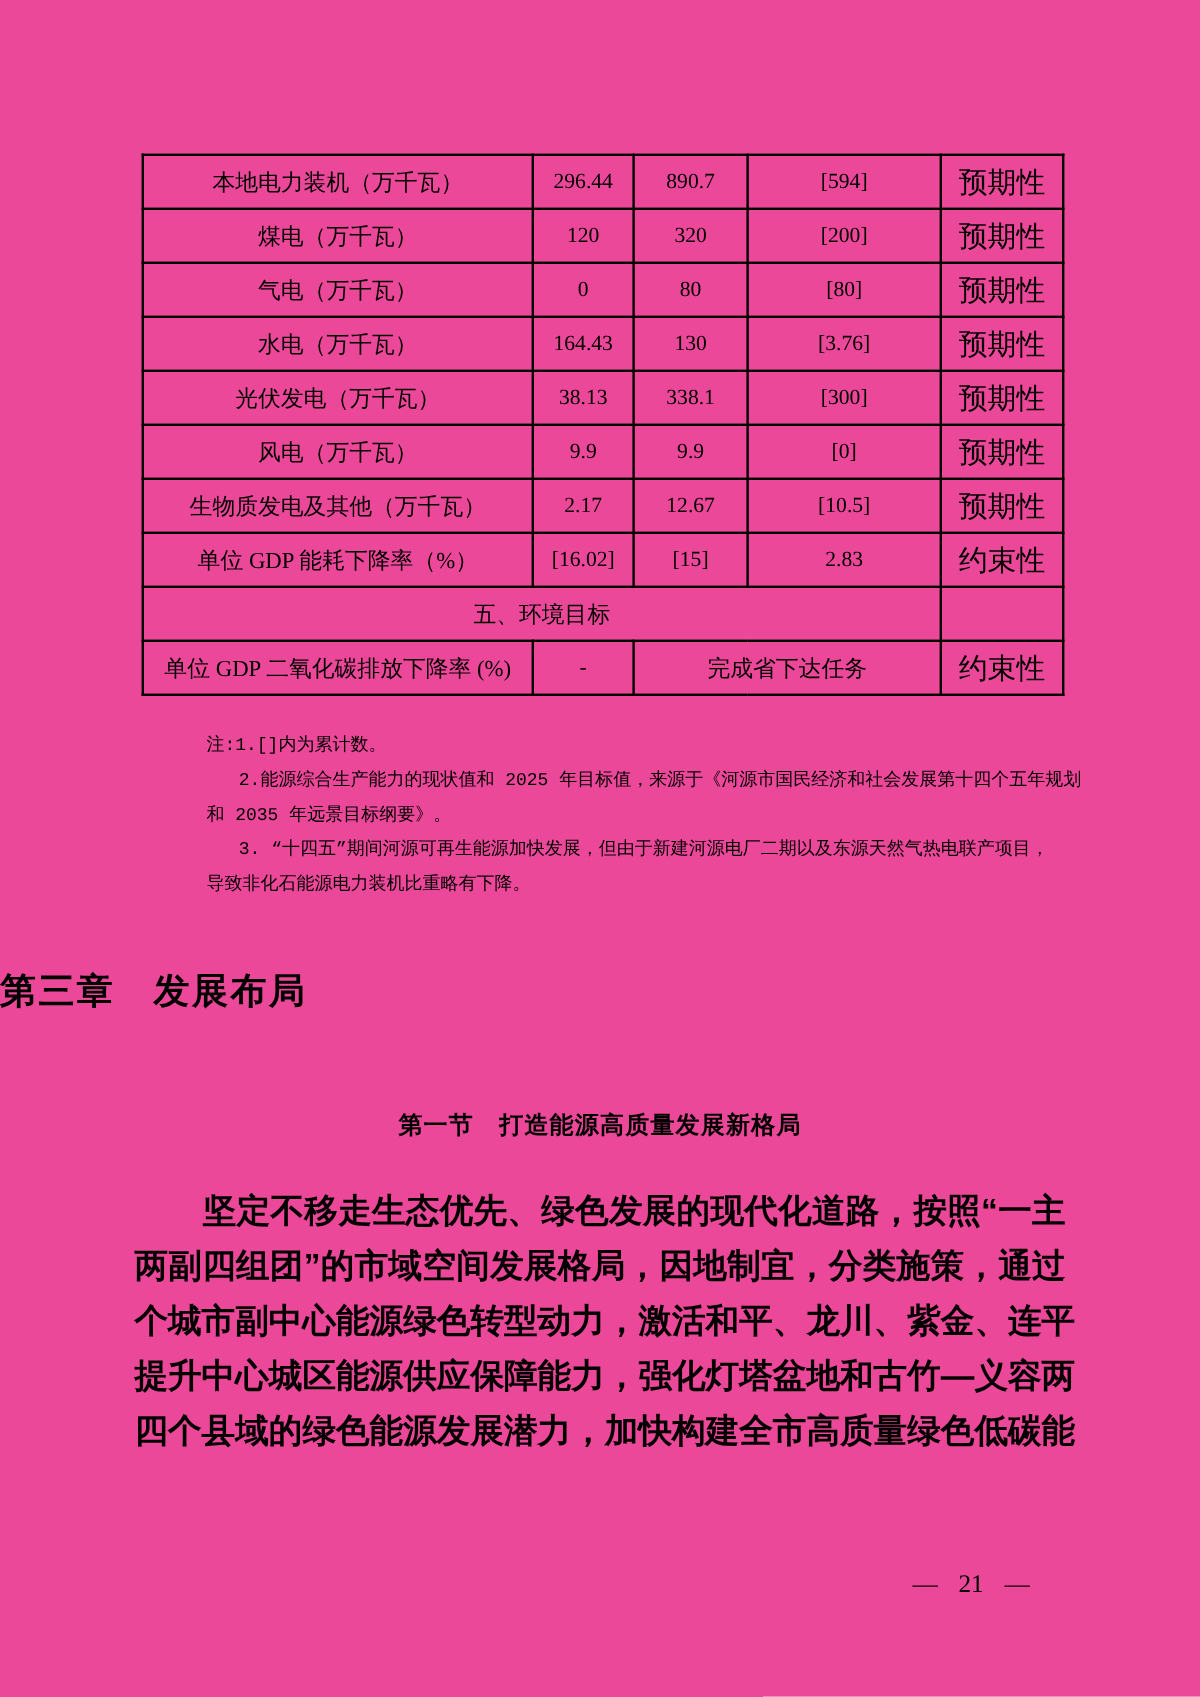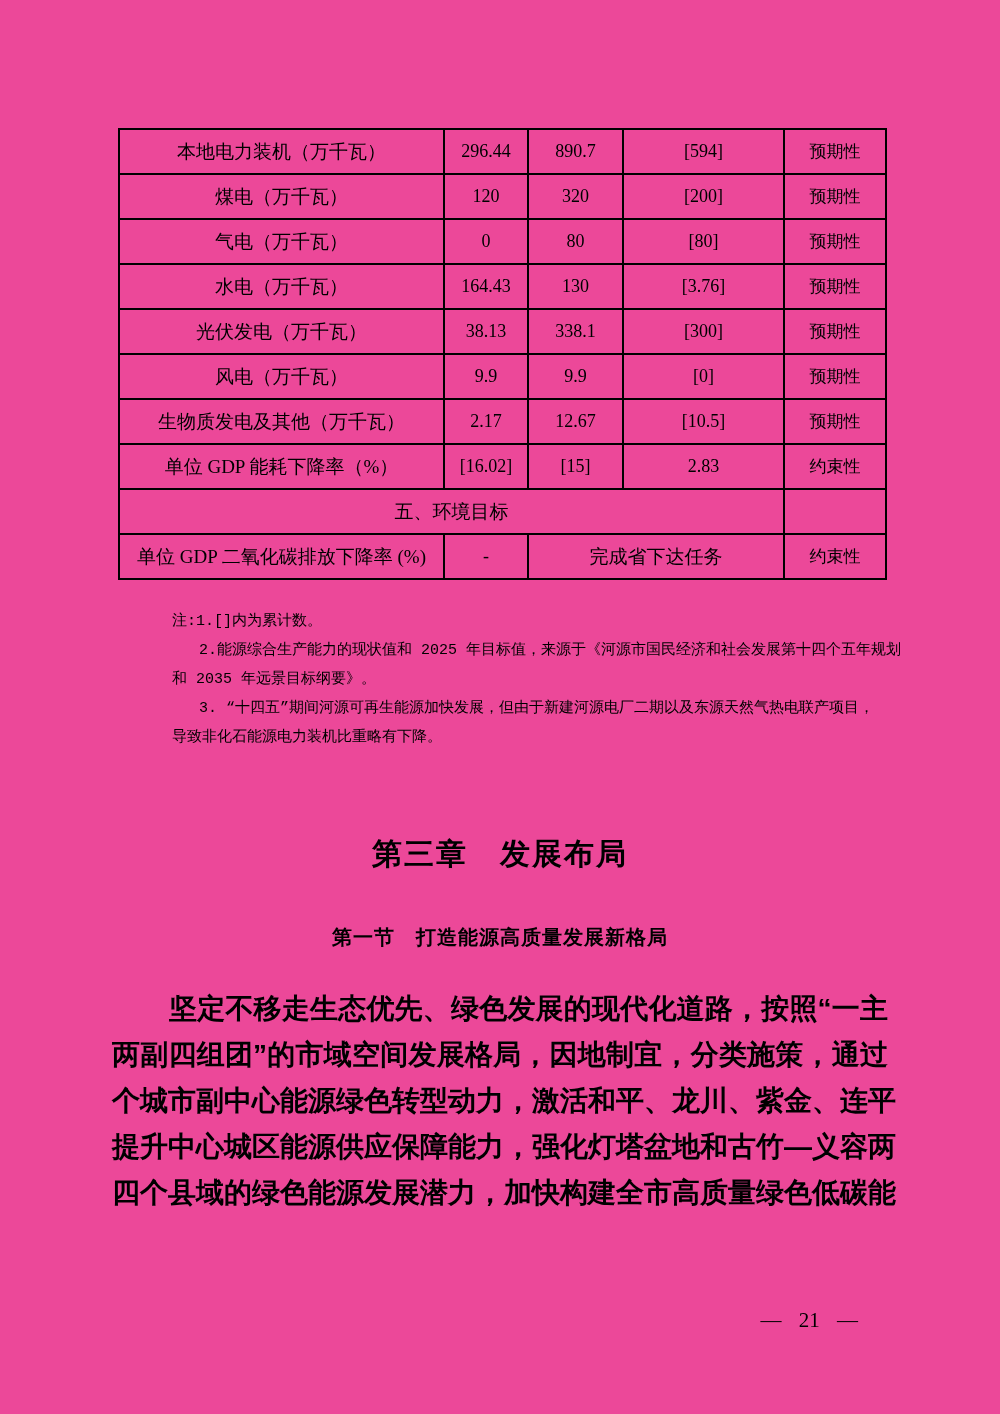--- a/index.html
+++ b/index.html
@@ -35,21 +35,21 @@
     font-size: 19px;
     white-space: nowrap;
   }
   td.c-num {
     font-family: "Liberation Serif", serif;
     font-size: 18px;
     white-space: nowrap;
   }
   td.c-attr {
     font-family: Liberation Mono, monospace;
-    font-size: 17px;
+    font-size: 24px;
     white-space: nowrap;
   }
   td.c-sec {
     text-align: left;
     padding-left: 12px;
     font-size: 19px;
     white-space: nowrap;
   }
 
   
@@ -66,24 +66,23 @@
     font-family: Liberation Mono, monospace;
     white-space: nowrap;
   }
   .note-line.ind-a { margin-left: 27px; }
   .note-line.ind-b { }
 
   
   .chapter-heading {
     position: absolute;
     left: 0;
-    top: 834px;
+    top: 806px;
     width: 100%;
     margin: 0;
-    text-align: center;
     font-family: "Liberation Sans", sans-serif;
     font-weight: 700;
     font-size: 30px;
     letter-spacing: 2px;
   }
   .section-heading {
     position: absolute;
     left: 0;
     top: 924px;
     width: 100%;

